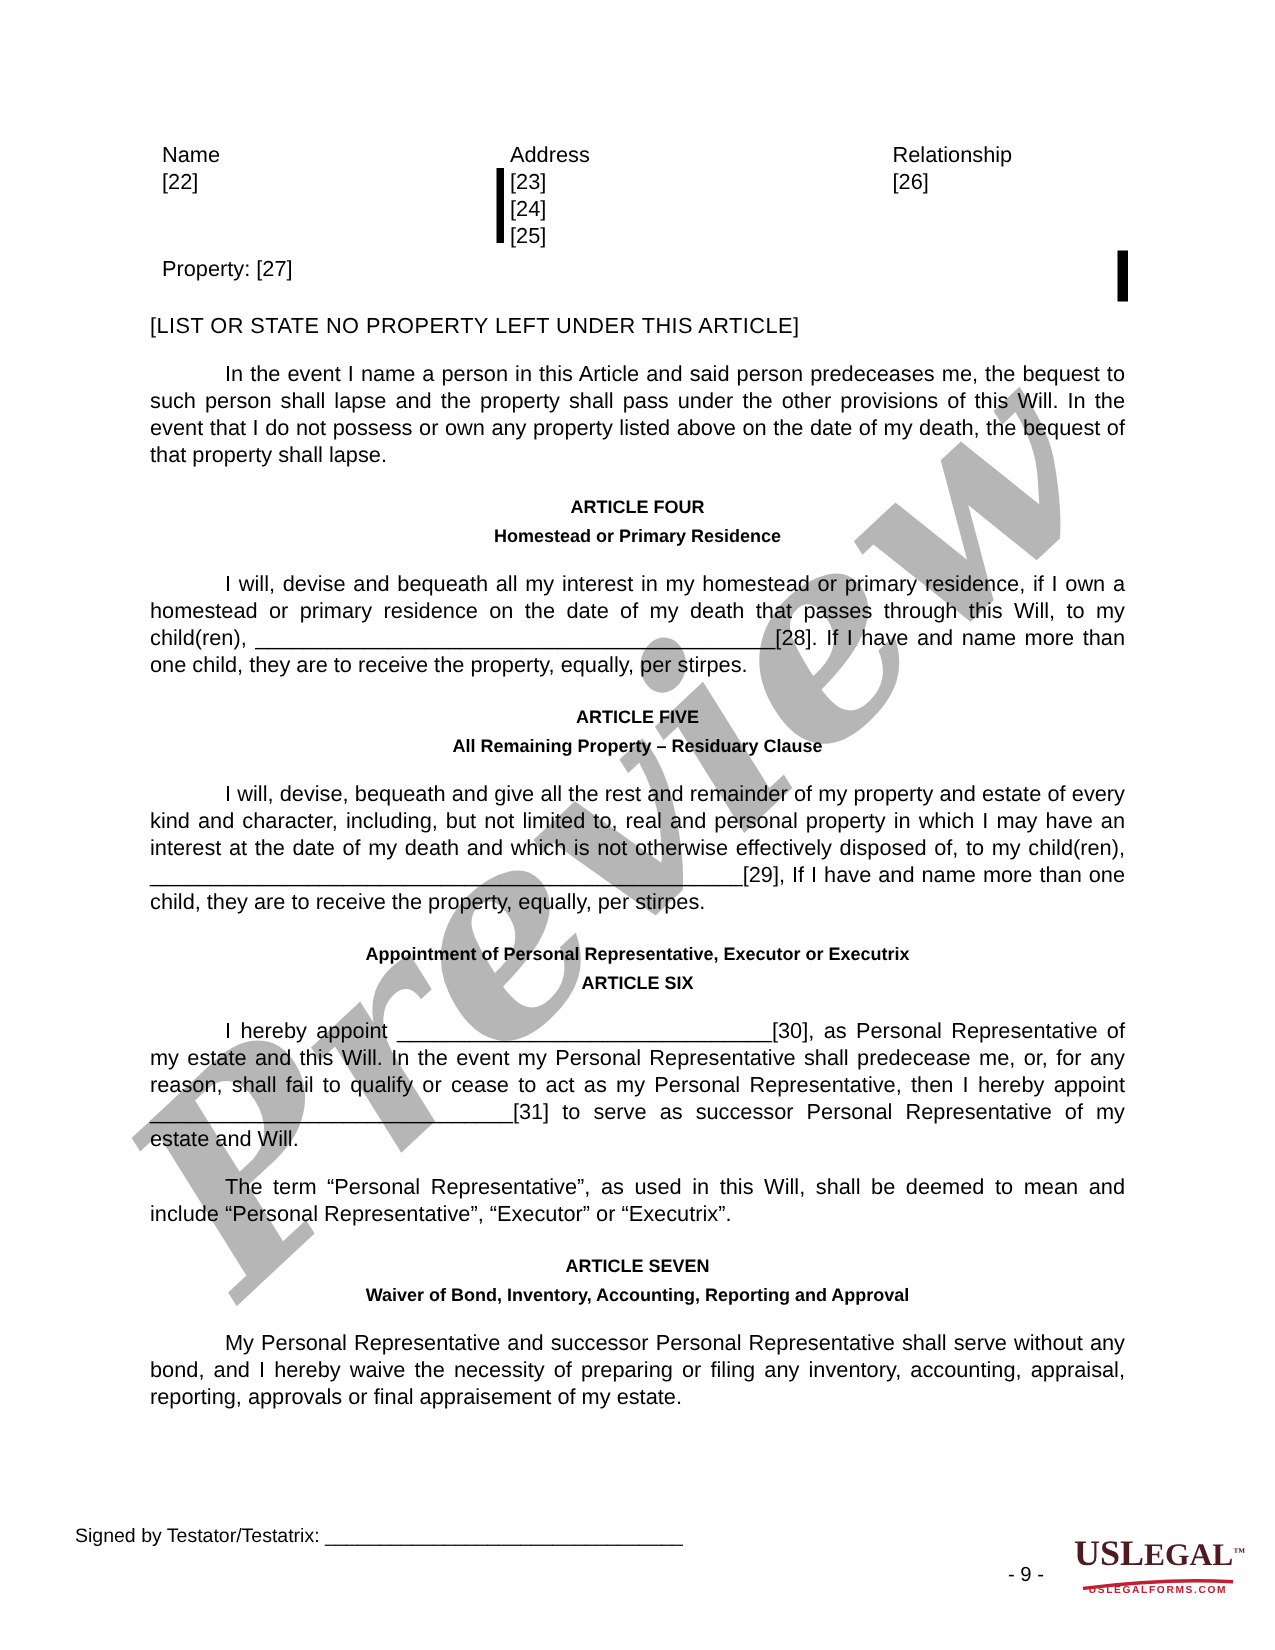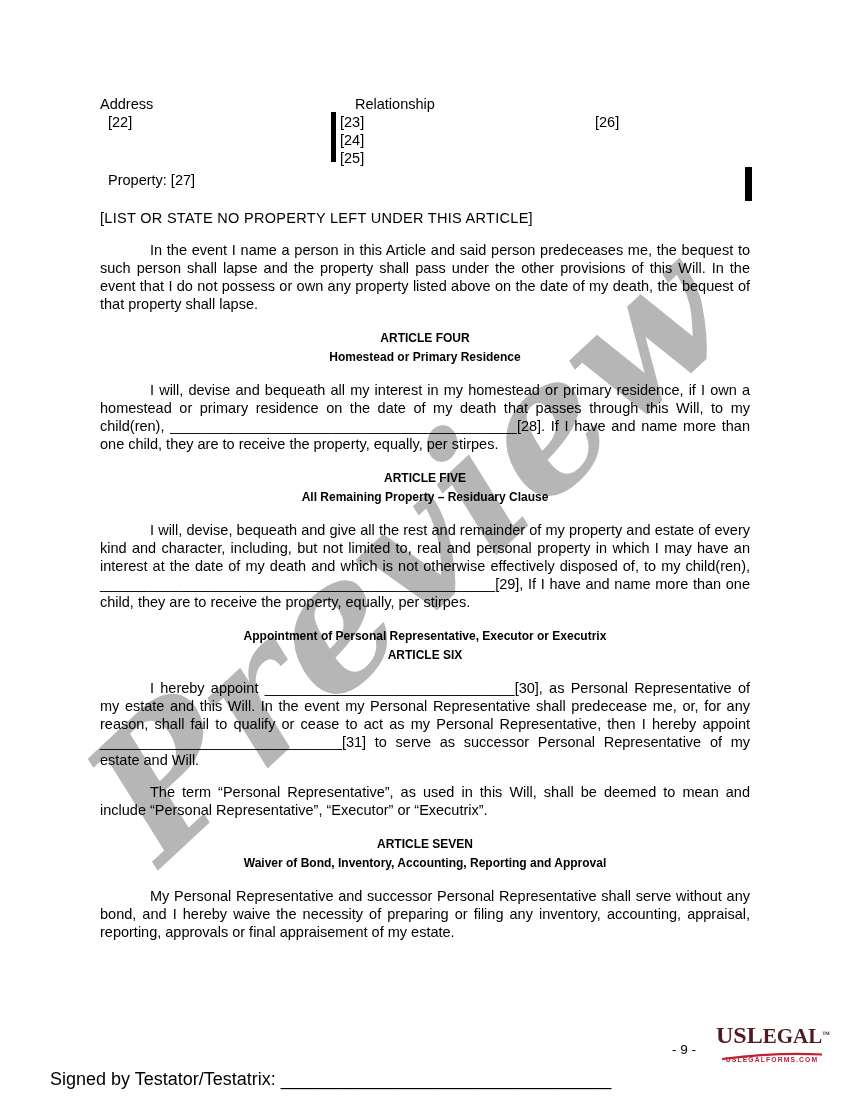--- a/index.html
+++ b/index.html
@@ -21,21 +21,21 @@
   .c3{flex:1;}
   .property{margin-top:4px;padding-left:8px;}
   .listnote{margin-top:20px;letter-spacing:0.3px;}
   .para{text-align:justify;text-indent:50px;margin:14px 0 0 0;}
   .art{margin-top:16px;text-align:center;font-weight:bold;font-size:12px;line-height:19px;}
 
   .vbar{position:absolute;background:#000;z-index:2;}
   .vbar1{left:331px;top:112px;width:5px;height:50px;}
   .vbar2{left:745px;top:167px;width:7px;height:34px;}
 
-  .sign-line{position:absolute;left:50px;top:1069px;font-size:18px;z-index:1;white-space:nowrap;}
+  .sign-line{position:absolute;left:50px;top:1016px;font-size:13px;z-index:1;white-space:nowrap;}
   .page-num{position:absolute;left:672px;top:1042px;font-size:13.5px;z-index:1;}
 
   .logo{position:absolute;left:716px;top:1024px;width:112px;text-align:center;z-index:1;}
   .logo-main{font-family:"Liberation Serif",serif;font-weight:bold;color:#4e1b22;line-height:22px;white-space:nowrap;}
   .logo-big{font-size:24px;}
   .logo-small{font-size:21px;}
   .logo-tm{font-size:8px;vertical-align:super;color:#4e1b22;}
   .logo-swoosh{height:8px;margin-top:-3px;}
   .logo-site{font-size:6.8px;color:#c02032;letter-spacing:1.1px;font-weight:bold;margin-top:2px;white-space:nowrap;}
 </style>
@@ -45,20 +45,21 @@
 <div class="page">
 
   <div class="watermark">Preview</div>
 
   <div class="vbar vbar1"></div>
   <div class="vbar vbar2"></div>
 
   <div class="content">
 
     <div class="cols">
+      <div class="c1">Name</div>
       <div class="c2">Address</div>
       <div class="c3">Relationship</div>
     </div>
 
     <div class="cols">
       <div class="c1">[22]</div>
       <div class="c2">
         <div>[23]</div>
         <div>[24]</div>
         <div>[25]</div>

